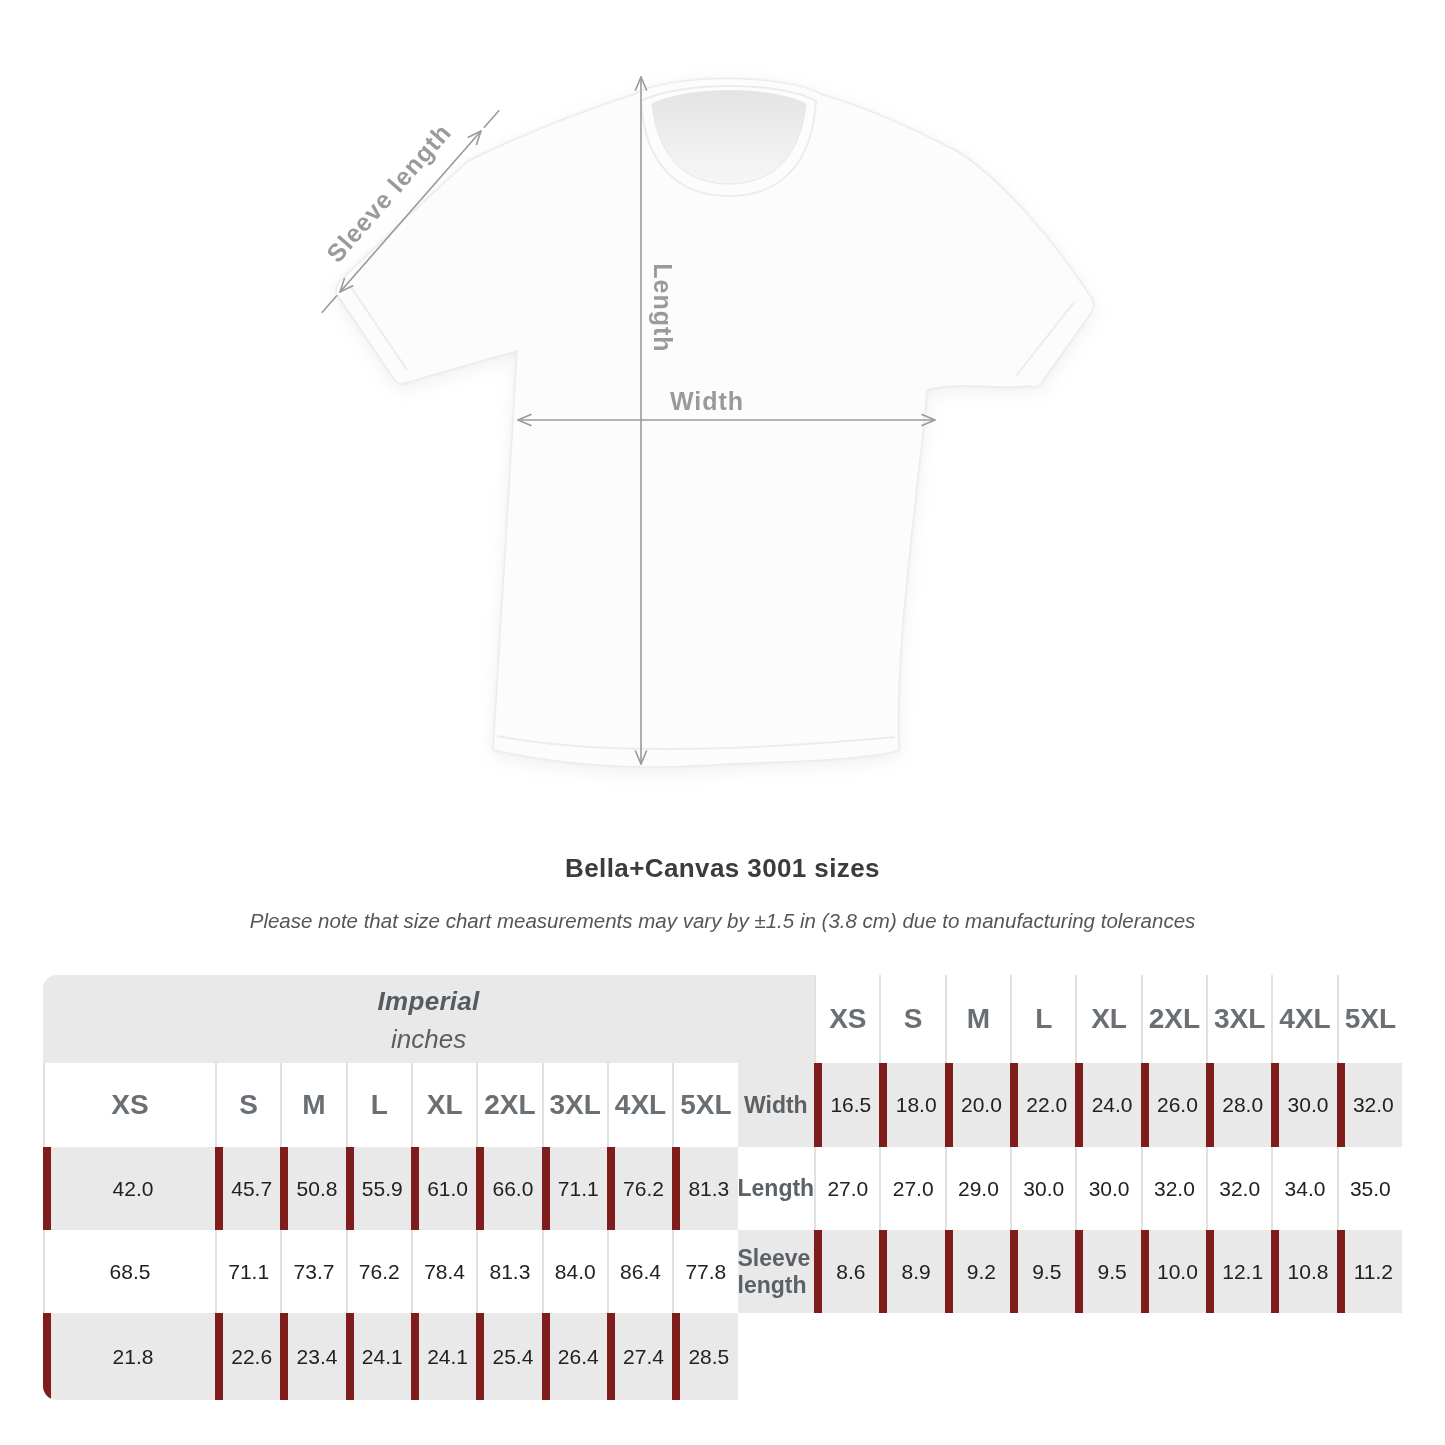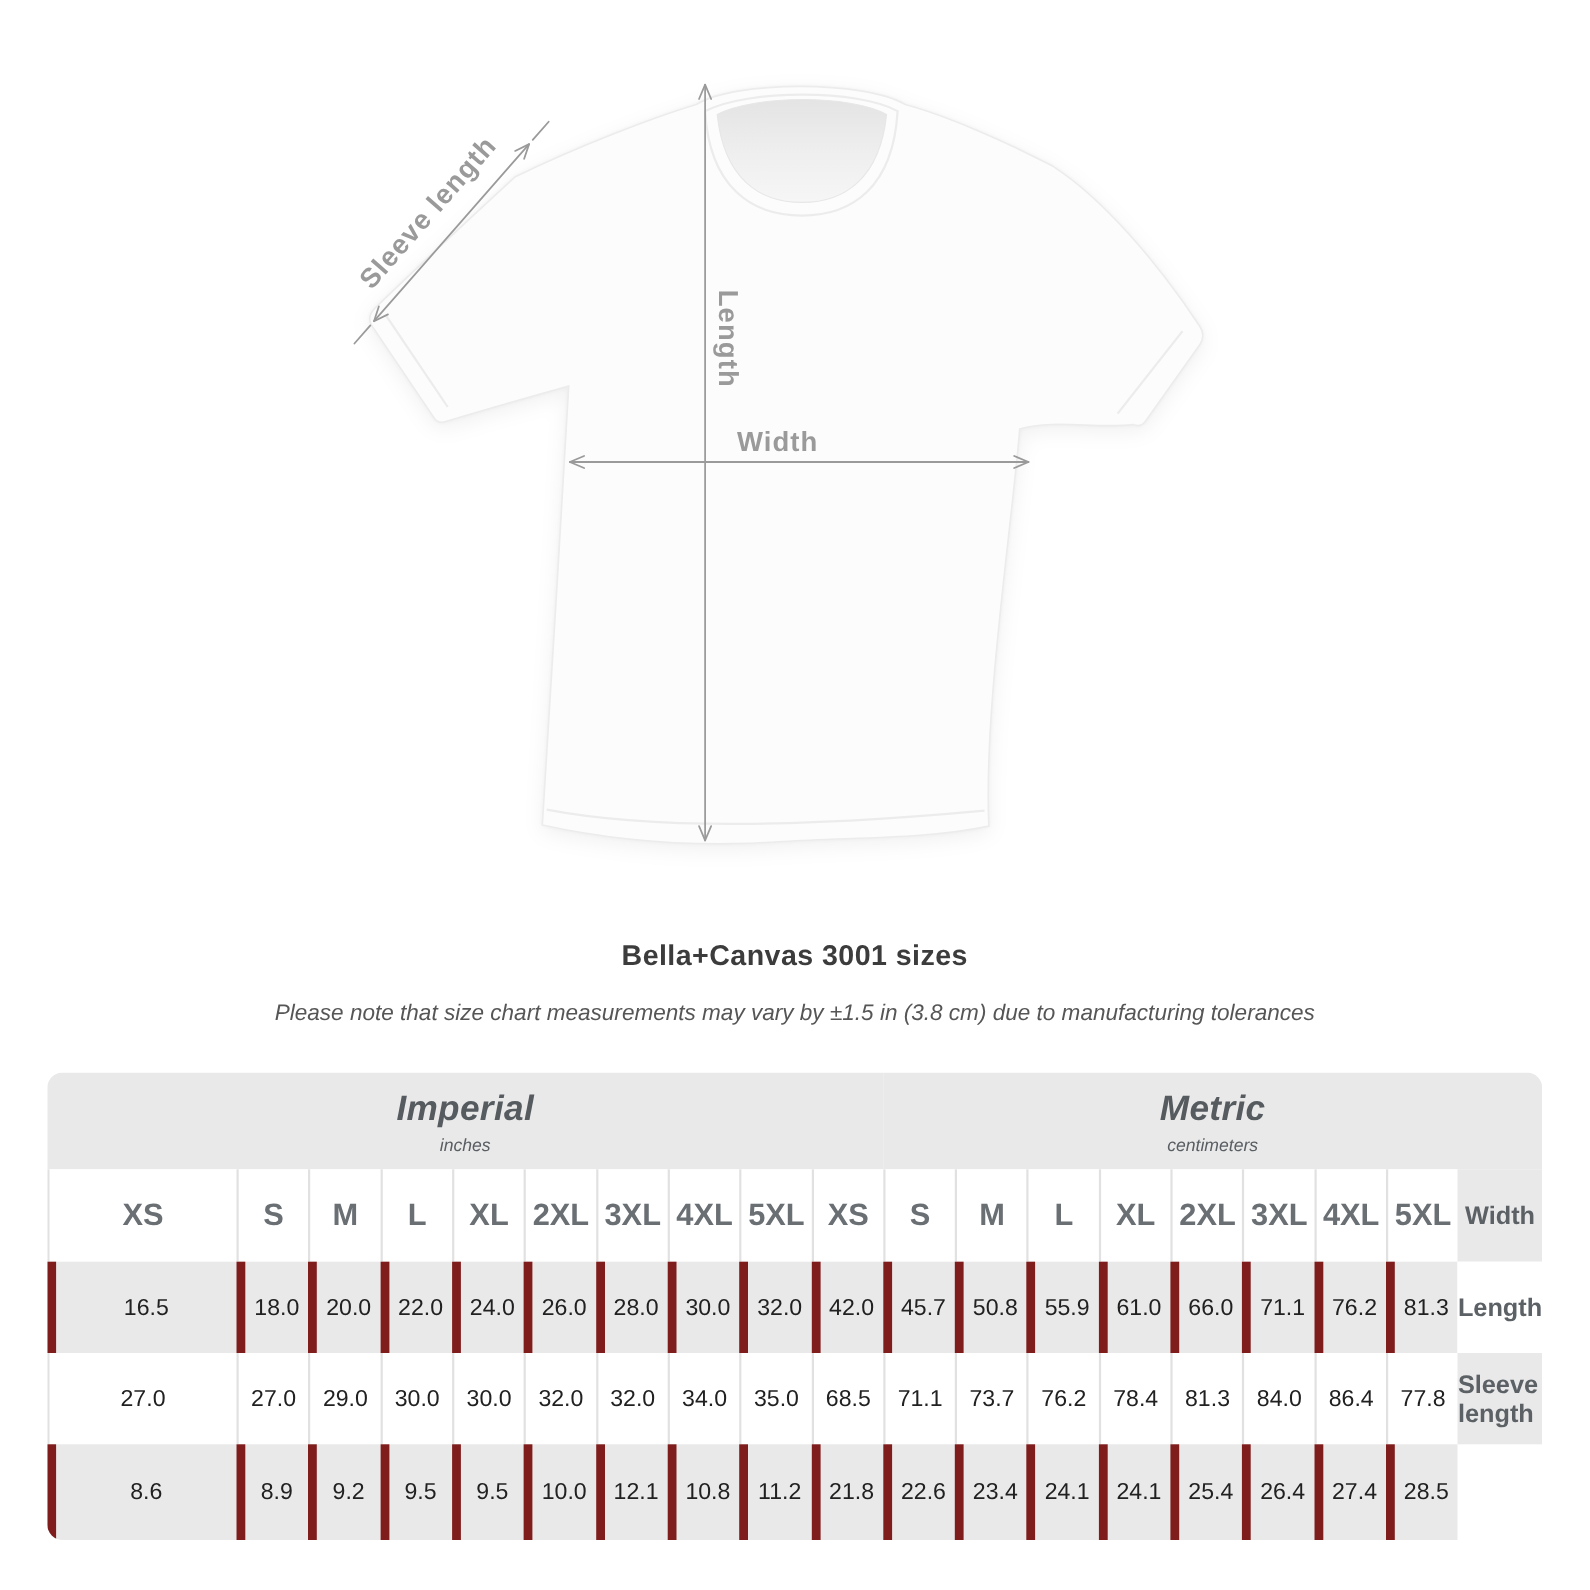--- a/index.html
+++ b/index.html
@@ -38,22 +38,22 @@
     grid-template-columns:172px repeat(18,1fr);
     grid-template-rows:88px 84px 83px 83px 87px;
     border-radius:14px;overflow:hidden;
   }
   .unit-head{
     background:#e9e9e9;display:flex;flex-direction:column;
     align-items:center;justify-content:center;gap:7px;padding-top:2px;
   }
   .uh-imperial{grid-column:1/11;}
   .uh-metric{grid-column:11/20;}
-  .uh-big{font-size:32px;font-weight:bold;font-style:italic;color:#565b60;letter-spacing:.3px;}
-  .uh-small{font-size:16px;font-style:italic;color:#595e63;}
+  .uh-big{font-size:26px;font-weight:bold;font-style:italic;color:#565b60;letter-spacing:.3px;}
+  .uh-small{font-size:26px;font-style:italic;color:#595e63;}
 
   .cell{display:flex;align-items:center;justify-content:center;}
   .r-white{background:#ffffff;border-left:2px solid #e1e1e1;}
   .r-gray{background:#e9e9e9;border-left:8px solid #7f1d1d;}
   .first{border-left:none;}
   .rowlabel{font-size:23px;font-weight:bold;color:#5c6166;}
   .sizehead{font-size:28px;font-weight:bold;color:#6a6f74;}
   .val{font-size:21px;color:#212121;}
 </style>
 </head>
@@ -132,24 +132,20 @@
     <text class="dim-label" x="707" y="410">Width</text>
   </svg>
 
   <div class="title">Bella+Canvas 3001 sizes</div>
   <div class="note">Please note that size chart measurements may vary by ±1.5 in (3.8 cm) due to manufacturing tolerances</div>
 
   <div class="size-table">
     <div class="unit-head uh-imperial">
       <div class="uh-big">Imperial</div>
       <div class="uh-small">inches</div>
-    </div>
-    <div class="unit-head uh-metric">
-      <div class="uh-big">Metric</div>
-      <div class="uh-small">centimeters</div>
     </div>
 
       <div class="cell sizehead r-white">XS</div>
       <div class="cell sizehead r-white">S</div>
       <div class="cell sizehead r-white">M</div>
       <div class="cell sizehead r-white">L</div>
       <div class="cell sizehead r-white">XL</div>
       <div class="cell sizehead r-white">2XL</div>
       <div class="cell sizehead r-white">3XL</div>
       <div class="cell sizehead r-white">4XL</div>

